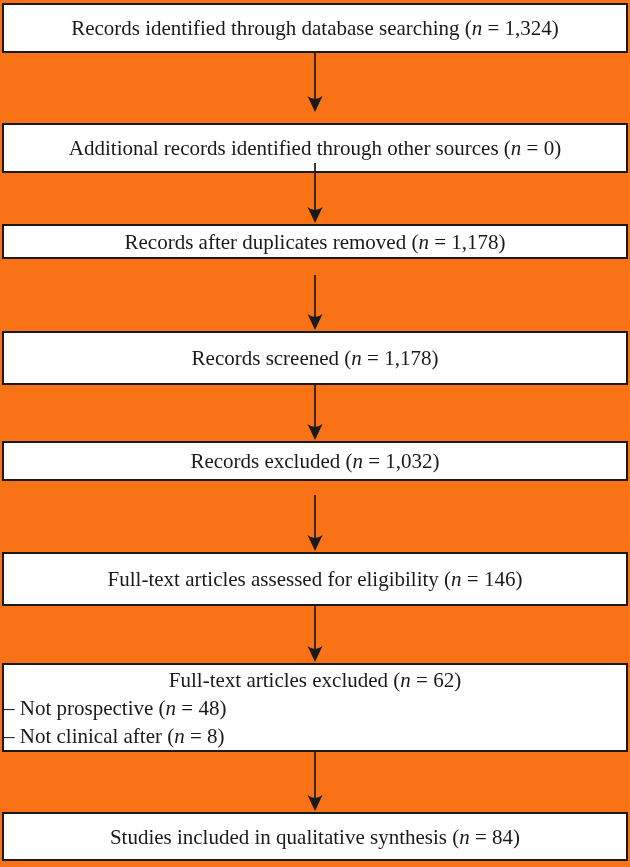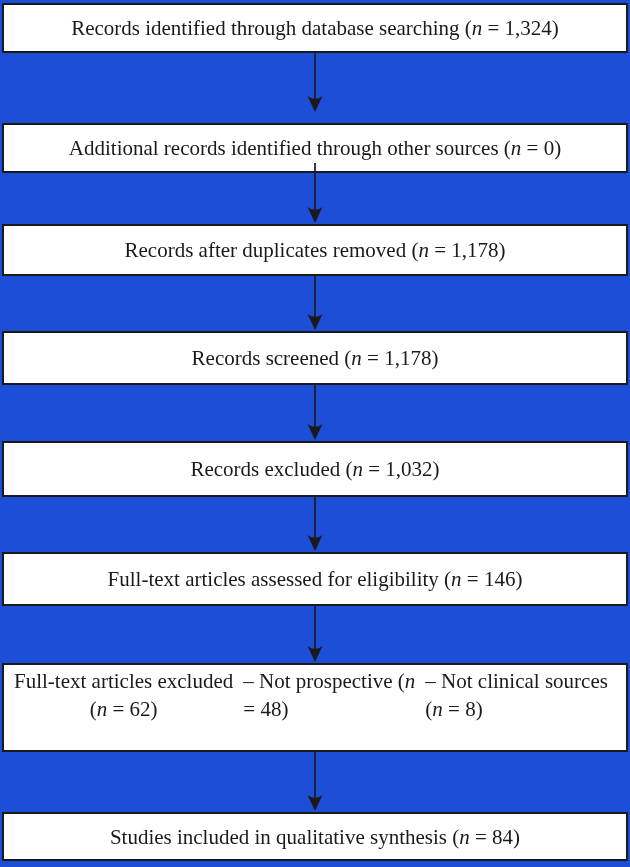--- a/index.html
+++ b/index.html
@@ -1,40 +1,40 @@
 <!DOCTYPE html>
 <html><head>
 <meta charset="utf-8">
 <style>
   html, body { margin: 0; padding: 0; background: #ffffff; }
   .canvas {
     position: relative;
     width: 630px;
     height: 867px;
-    background: #1d4ed8;
+    background: #f97316;
     font-family: "Liberation Serif", "DejaVu Serif", serif;
     color: #1a1a1a;
     overflow: hidden;
   }
   .box {
     position: absolute;
     left: 2px;
     width: 626px;
     box-sizing: border-box;
     border: 2px solid #1a1a1a;
     background: #ffffff;
     display: flex;
     align-items: center;
     justify-content: center;
     text-align: center;
     font-size: 21px;
     line-height: 26px;
   }
   .box-multi {
-    flex-direction: row;
+    flex-direction: column;
     align-items: stretch;
     justify-content: center;
     padding: 2px 0;
   }
   .center-line { text-align: center; line-height: 28px; }
   .sub-line { text-align: left; line-height: 28px; }
   .nvar { font-style: italic; }
   .arrow {
     position: absolute;
     left: 303px;
@@ -62,21 +62,21 @@
     <div><span>Additional records identified through other sources</span> (<span class="nvar">n</span> = <span>0</span>)</div>
   </div>
 
   <div class="arrow" style="top:163px; height:61px;">
       <svg width="24" height="61" viewBox="0 0 24 61" xmlns="http://www.w3.org/2000/svg">
         <line x1="12" y1="0" x2="12" y2="48" stroke="#1a1a1a" stroke-width="1.7"></line>
         <path d="M 12 60 L 4.5 44 Q 12 50 19.5 44 Z" fill="#1a1a1a"></path>
       </svg>
     </div>
 
-  <div class="box" style="top:224px; height:52px;">
+  <div class="box" style="top:224px; height:35px;">
     <div><span>Records after duplicates removed</span> (<span class="nvar">n</span> = <span>1,178</span>)</div>
   </div>
 
   <div class="arrow" style="top:275px; height:56px;">
       <svg width="24" height="56" viewBox="0 0 24 56" xmlns="http://www.w3.org/2000/svg">
         <line x1="12" y1="0" x2="12" y2="43" stroke="#1a1a1a" stroke-width="1.7"></line>
         <path d="M 12 55 L 4.5 39 Q 12 45 19.5 39 Z" fill="#1a1a1a"></path>
       </svg>
     </div>
 
@@ -84,21 +84,21 @@
     <div><span>Records screened</span> (<span class="nvar">n</span> = <span>1,178</span>)</div>
   </div>
 
   <div class="arrow" style="top:385px; height:56px;">
       <svg width="24" height="56" viewBox="0 0 24 56" xmlns="http://www.w3.org/2000/svg">
         <line x1="12" y1="0" x2="12" y2="43" stroke="#1a1a1a" stroke-width="1.7"></line>
         <path d="M 12 55 L 4.5 39 Q 12 45 19.5 39 Z" fill="#1a1a1a"></path>
       </svg>
     </div>
 
-  <div class="box" style="top:441px; height:56px;">
+  <div class="box" style="top:441px; height:40px;">
     <div><span>Records excluded</span> (<span class="nvar">n</span> = <span>1,032</span>)</div>
   </div>
 
   <div class="arrow" style="top:495px; height:57px;">
       <svg width="24" height="57" viewBox="0 0 24 57" xmlns="http://www.w3.org/2000/svg">
         <line x1="12" y1="0" x2="12" y2="44" stroke="#1a1a1a" stroke-width="1.7"></line>
         <path d="M 12 56 L 4.5 40 Q 12 46 19.5 40 Z" fill="#1a1a1a"></path>
       </svg>
     </div>
 
@@ -109,21 +109,21 @@
   <div class="arrow" style="top:606px; height:57px;">
       <svg width="24" height="57" viewBox="0 0 24 57" xmlns="http://www.w3.org/2000/svg">
         <line x1="12" y1="0" x2="12" y2="44" stroke="#1a1a1a" stroke-width="1.7"></line>
         <path d="M 12 56 L 4.5 40 Q 12 46 19.5 40 Z" fill="#1a1a1a"></path>
       </svg>
     </div>
 
   <div class="box box-multi" style="top:663px; height:89px;">
     <div class="center-line"><span>Full-text articles excluded</span> (<span class="nvar">n</span> = <span>62</span>)</div>
     <div class="sub-line"><span>– Not prospective</span> (<span class="nvar">n</span> = <span>48</span>)</div>
-    <div class="sub-line"><span>– Not clinical sources</span> (<span class="nvar">n</span> = <span>8</span>)</div>
+    <div class="sub-line"><span>– Not clinical after</span> (<span class="nvar">n</span> = <span>8</span>)</div>
   </div>
 
   <div class="arrow" style="top:752px; height:60px;">
       <svg width="24" height="60" viewBox="0 0 24 60" xmlns="http://www.w3.org/2000/svg">
         <line x1="12" y1="0" x2="12" y2="47" stroke="#1a1a1a" stroke-width="1.7"></line>
         <path d="M 12 59 L 4.5 43 Q 12 49 19.5 43 Z" fill="#1a1a1a"></path>
       </svg>
     </div>
 
   <div class="box" style="top:812px; height:49px;">

